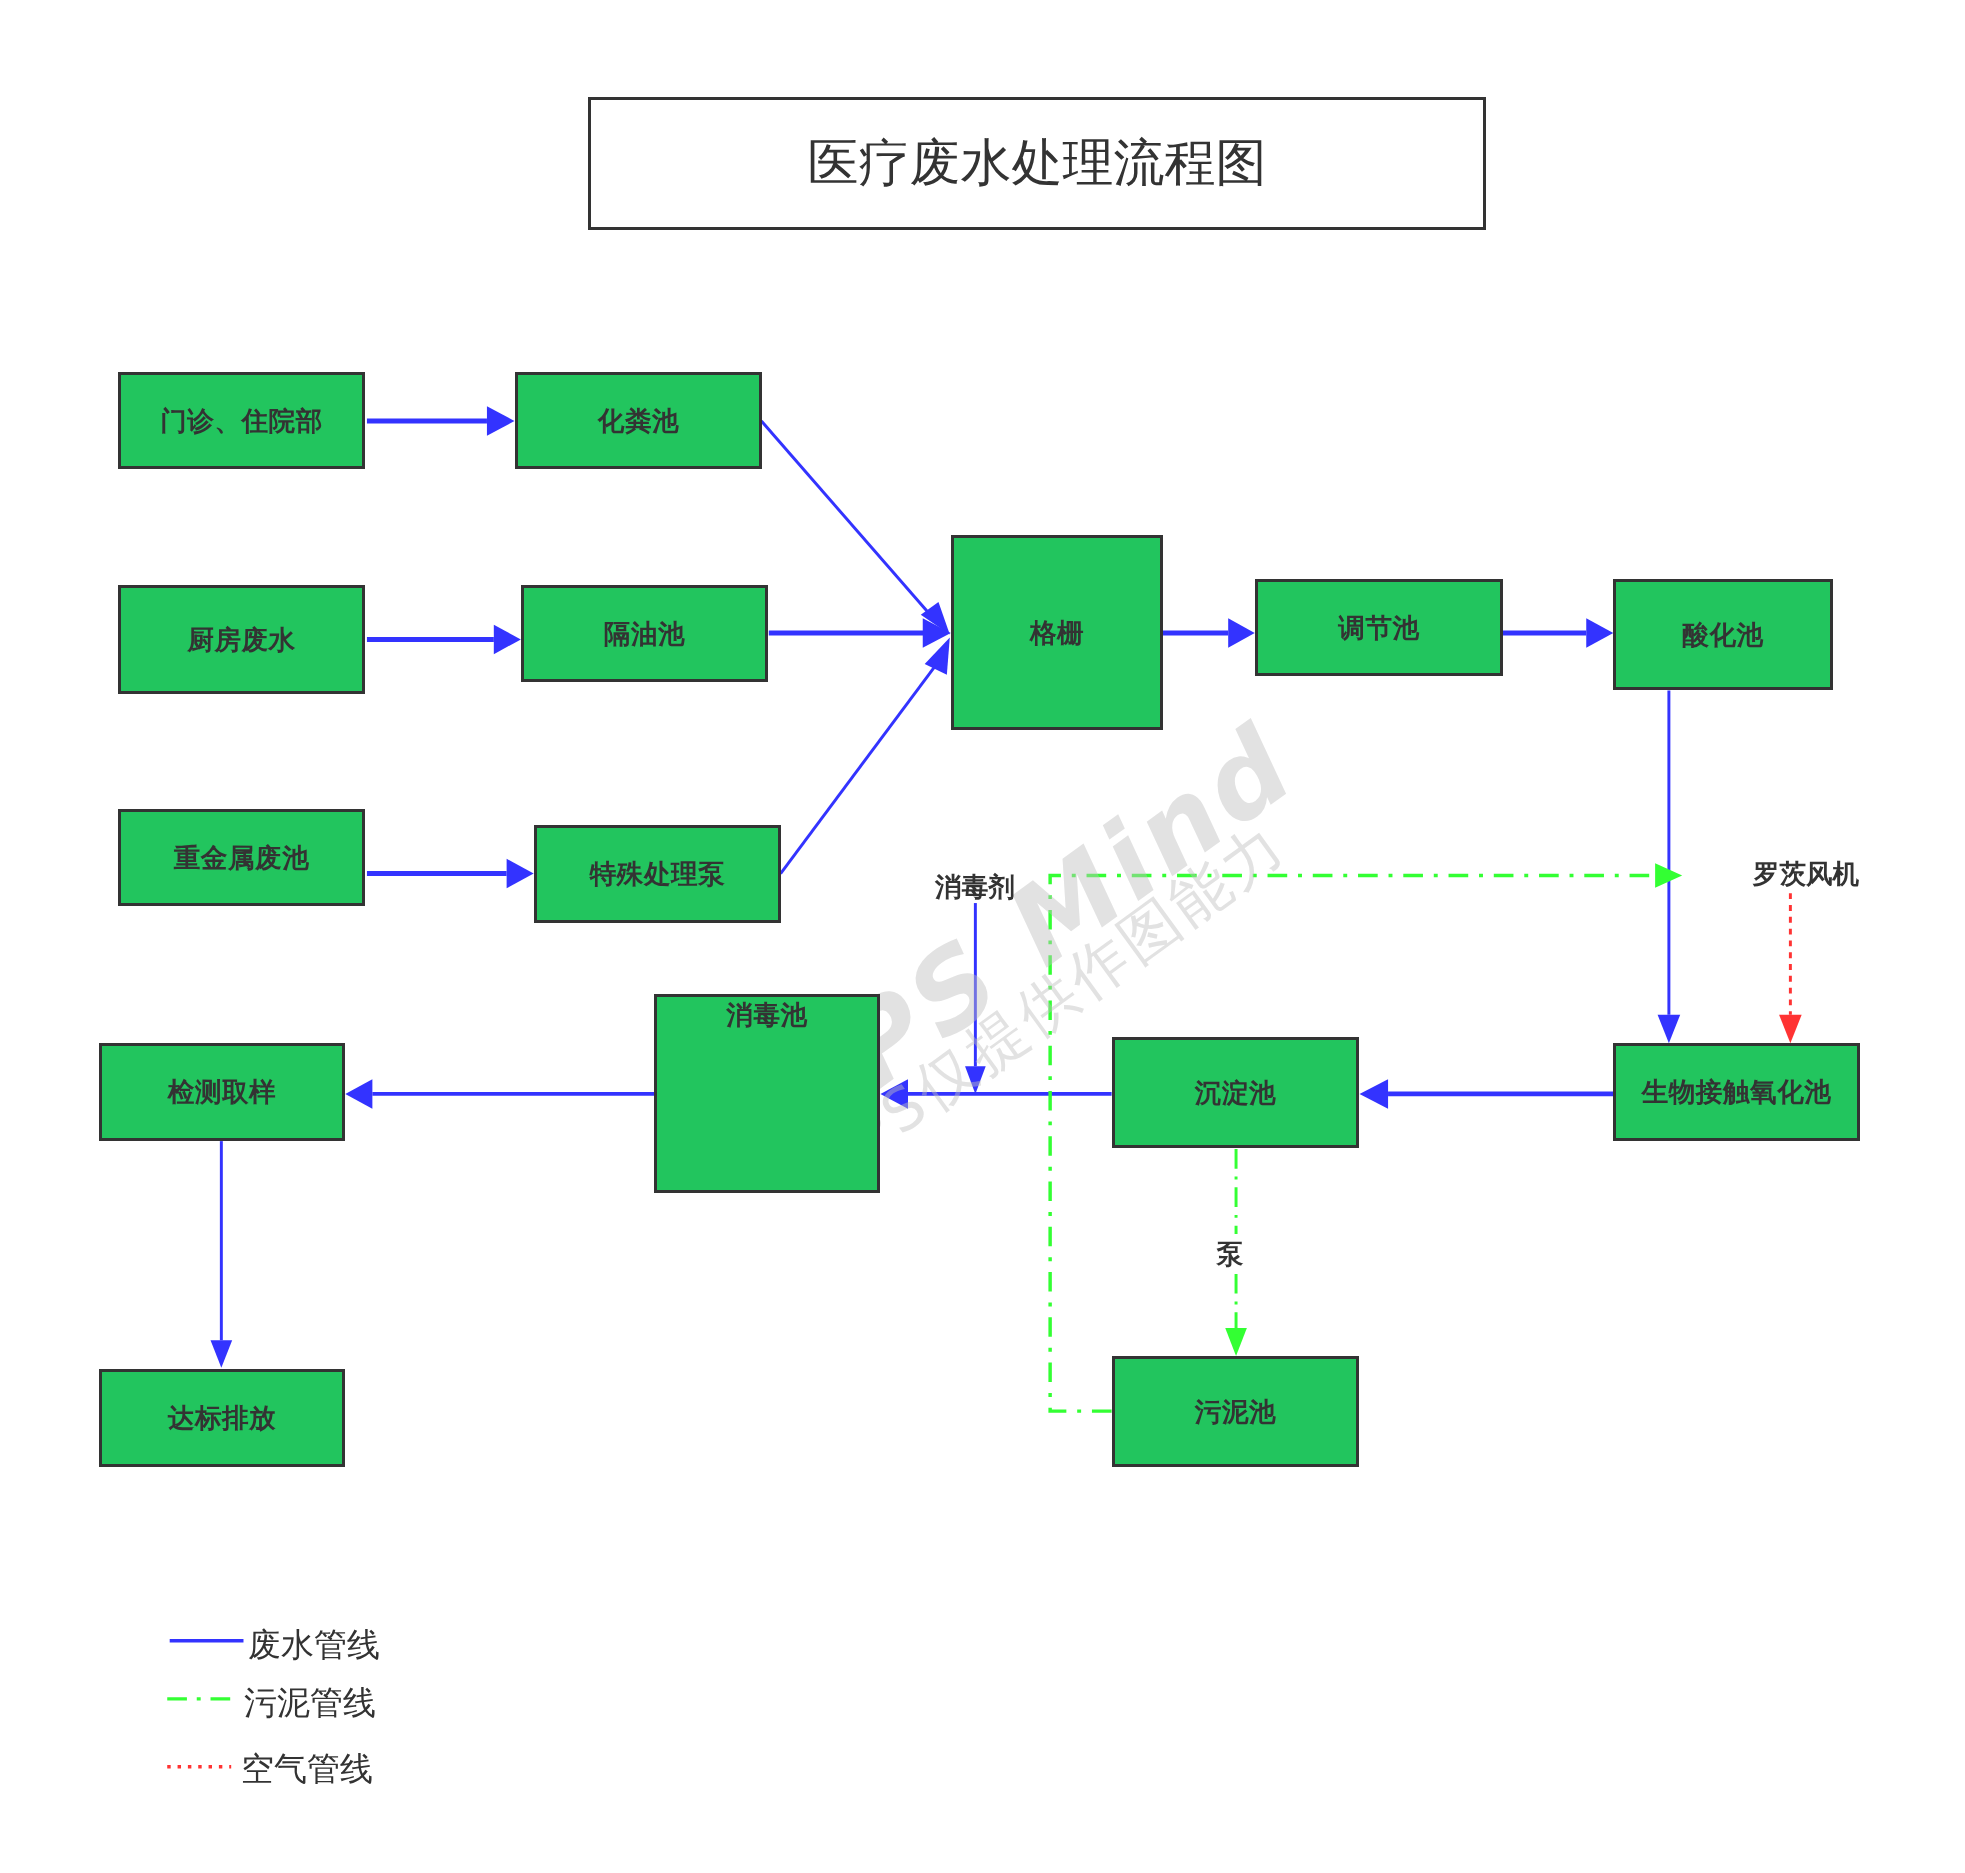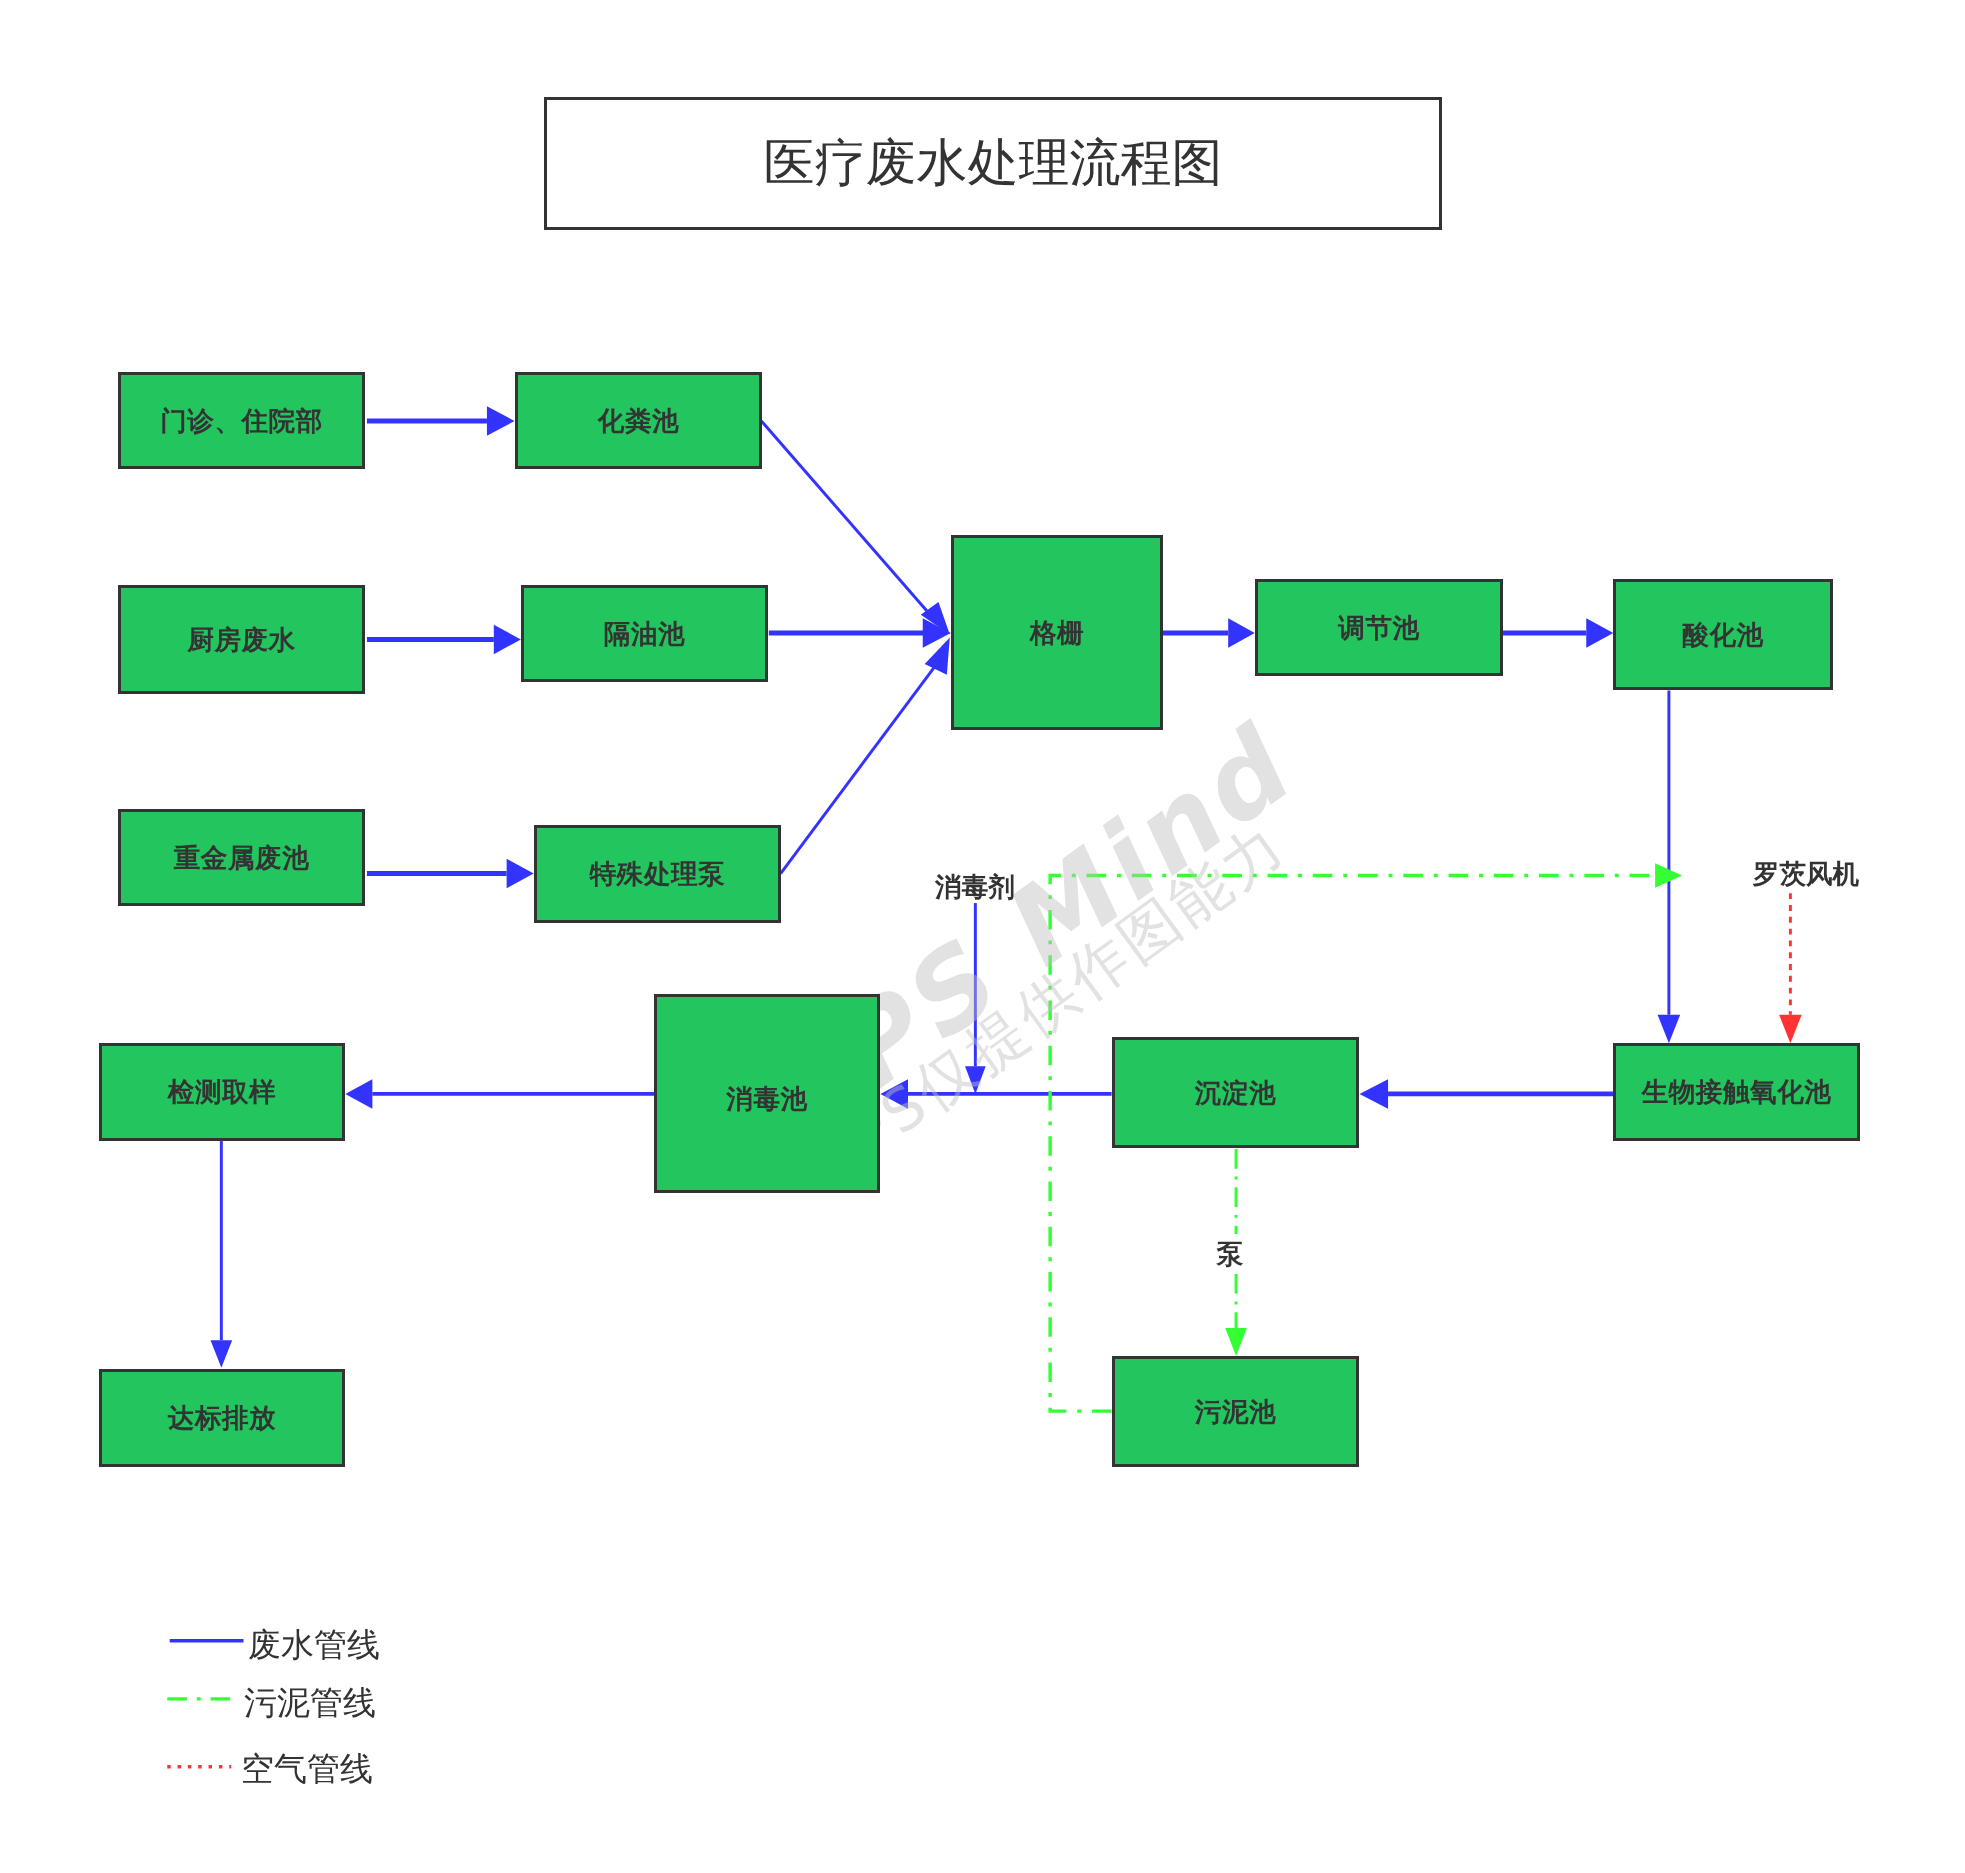--- a/index.html
+++ b/index.html
@@ -4,21 +4,21 @@
 <style>
   html, body { margin: 0; padding: 0; background: #ffffff; }
   body { width: 1965px; height: 1873px; position: relative; overflow: hidden;
          font-family: "DejaVu Sans", "Liberation Sans", sans-serif; }
   #canvas { position: absolute; left: 0; top: 0; width: 1965px; height: 1873px; }
   .node { position: absolute; box-sizing: border-box; border: 3.9px solid #333333; background: #22c55e;
           display: flex; align-items: center; justify-content: center;
           font-weight: bold; font-size: 26.6px; color: #333333; letter-spacing: 0.5px; }
   .title-box { position: absolute; box-sizing: border-box; border: 3.4px solid #333333; background: #fff;
                display: flex; align-items: center; justify-content: center;
-               font-size: 51px; color: #333333; }
+               font-size: 51px; color: #333333; margin-left: 44px; }
   .free-label { position: absolute; font-weight: bold; font-size: 26.6px; color: #333333;
                 transform: translate(-50%, -50%); white-space: nowrap; background: transparent; }
   .legend-label { position: absolute; font-size: 33px; color: #333333; white-space: nowrap; transform: translateY(-50%); }
   .watermark { position: absolute; color: rgba(190,190,190,0.45); white-space: nowrap; transform-origin: left center; pointer-events: none; }
   .wm-big { font-size: 108px; font-weight: bold; font-style: italic; letter-spacing: 4.9px; }
   .wm-small { font-size: 59px; letter-spacing: 3.9px; }
 </style>
 </head>
 <body>
 
@@ -131,21 +131,21 @@
 <div class="node" style="left:515px; top:372px; width:247px; height:97px;">化粪池</div>
 <div class="node" style="left:118px; top:585px; width:247px; height:109px;">厨房废水</div>
 <div class="node" style="left:521px; top:585px; width:247px; height:97px;">隔油池</div>
 <div class="node" style="left:118px; top:809px; width:247px; height:97px;text-align:right;">重金属废池</div>
 <div class="node" style="left:534px; top:825px; width:247px; height:98px;">特殊处理泵</div>
 <div class="node" style="left:951px; top:535px; width:212px; height:195px;">格栅</div>
 <div class="node" style="left:1255px; top:579px; width:248px; height:97px;">调节池</div>
 <div class="node" style="left:1613px; top:579px; width:220px; height:111px;">酸化池</div>
 <div class="node" style="left:1613px; top:1043px; width:247px; height:98px;">生物接触氧化池</div>
 <div class="node" style="left:1112px; top:1037px; width:247px; height:111px;">沉淀池</div>
-<div class="node" style="left:654px; top:994px; width:226px; height:199px; align-items:flex-start; padding-top:84px;">消毒池</div>
+<div class="node" style="left:654px; top:994px; width:226px; height:199px; align-items:flex-start; ">消毒池</div>
 <div class="node" style="left:99px; top:1043px; width:246px; height:98px;">检测取样</div>
 <div class="node" style="left:99px; top:1369px; width:246px; height:98px;">达标排放</div>
 <div class="node" style="left:1112px; top:1356px; width:247px; height:111px;">污泥池</div>
 
 <div class="free-label" style="left:975px; top:887px;">消毒剂</div>
 <div class="free-label" style="left:1806px; top:874px;">罗茨风机</div>
 <div class="free-label" style="left:1230px; top:1254px; background:#fff; padding:2px 3px;">泵</div>
 
 <div class="legend-label" style="left:248px; top:1645px;">废水管线</div>
 <div class="legend-label" style="left:244px; top:1703px;">污泥管线</div>

